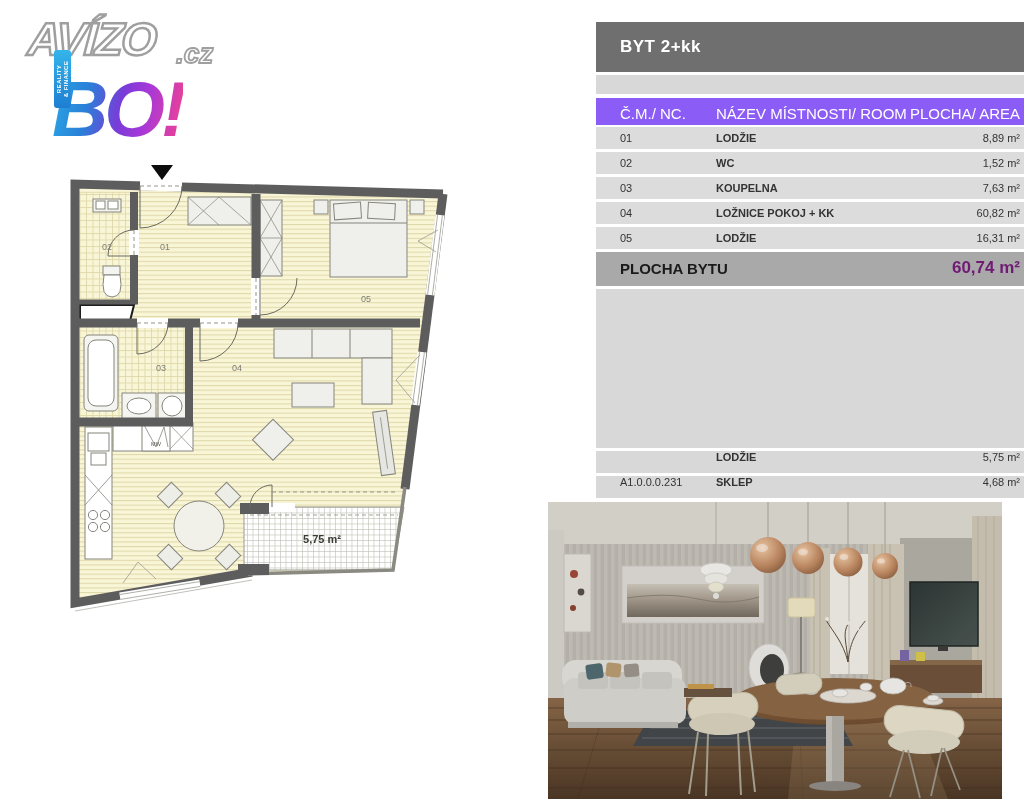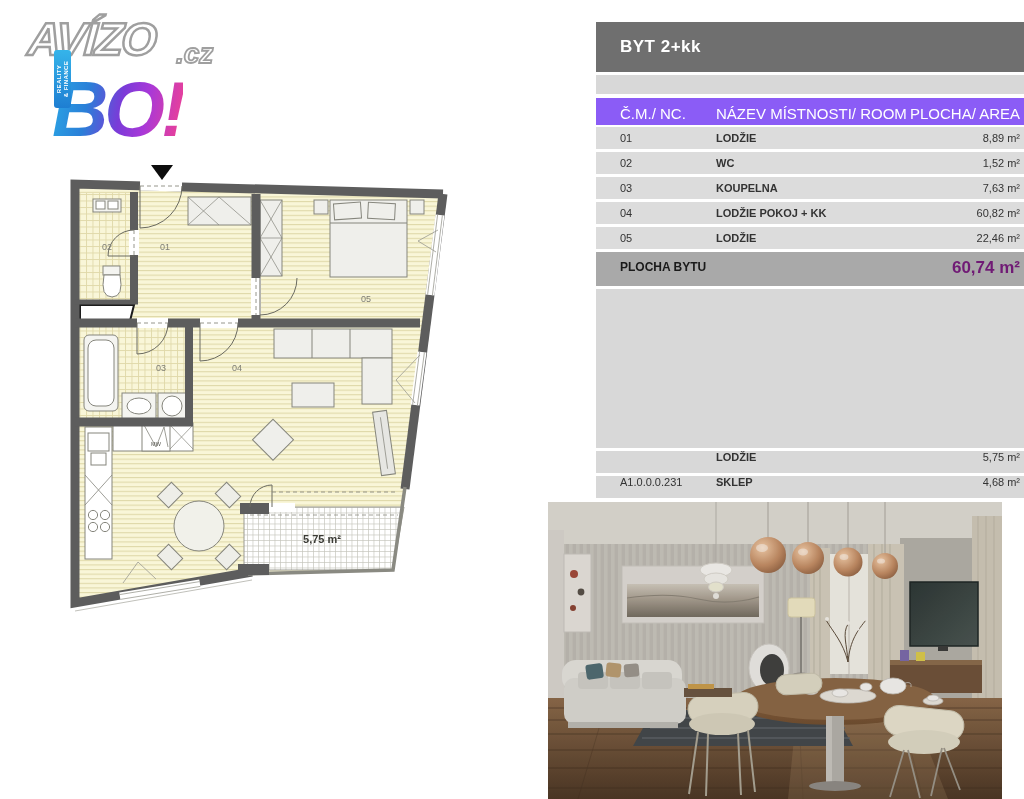--- a/index.html
+++ b/index.html
@@ -30,21 +30,21 @@
   .title-bar span{position:absolute;left:24px;top:15px;font-size:17px;font-weight:bold;color:#fff;letter-spacing:0.5px;}
   .spacer{top:75px;height:19px;background:#d8d8d8;}
   .thead{top:98px;height:27px;background:#8b5cf6;font-size:15px;color:#fff;}
   .thead .c-no,.thead .c-room,.thead .c-area{top:7px;}
   .c-no{position:absolute;left:24px;}
   .c-room{position:absolute;left:120px;font-weight:bold;}
   .c-area{position:absolute;right:30px;text-align:right;}
   .trow{height:22px;background:#dcdcdc;font-size:11px;}
   .trow span{top:5px;}
   .total{top:252px;height:34px;background:#a9a9a9;}
-  .total .t-label{position:absolute;left:24px;top:8px;font-size:12px;font-weight:bold;color:#1a1a1a;}
+  .total .t-label{position:absolute;left:24px;top:8px;font-size:15px;font-weight:bold;color:#1a1a1a;}
   .total .t-value{position:absolute;right:30px;top:6px;font-size:17px;font-weight:bold;color:#701a75;}
   .bigblock{top:289px;height:159px;background:#d8d8d8;}
   .xrow{height:22px;background:#d8d8d8;font-size:11px;}
 
   svg text{font-family:"Liberation Sans",sans-serif;}
 </style>
 </head>
 <body>
 
 <div id="stage">
@@ -252,27 +252,27 @@
       <span class="c-room">WC</span>
       <span class="c-area">1,52 m²</span>
     </div>
     <div class="pr trow" style="top:177px">
       <span class="c-no">03</span>
       <span class="c-room">KOUPELNA</span>
       <span class="c-area">7,63 m²</span>
     </div>
     <div class="pr trow" style="top:202px">
       <span class="c-no">04</span>
-      <span class="c-room">LODŽIE POKOJ + KK</span>
+      <span class="c-room">LOŽNICE POKOJ + KK</span>
       <span class="c-area">60,82 m²</span>
     </div>
     <div class="pr trow" style="top:227px">
       <span class="c-no">05</span>
       <span class="c-room">LODŽIE</span>
-      <span class="c-area">22,46 m²</span>
+      <span class="c-area">16,31 m²</span>
     </div>
 
     <div class="pr total">
       <span class="t-label">PLOCHA BYTU</span>
       <span class="t-value">60,74 m²</span>
     </div>
 
     <div class="pr bigblock"></div>
 
     <div class="pr xrow" style="top:451px">

